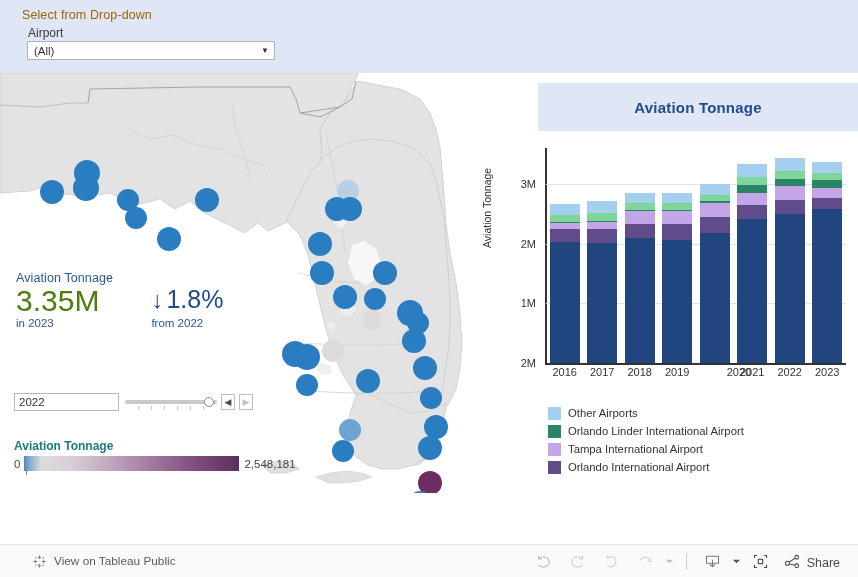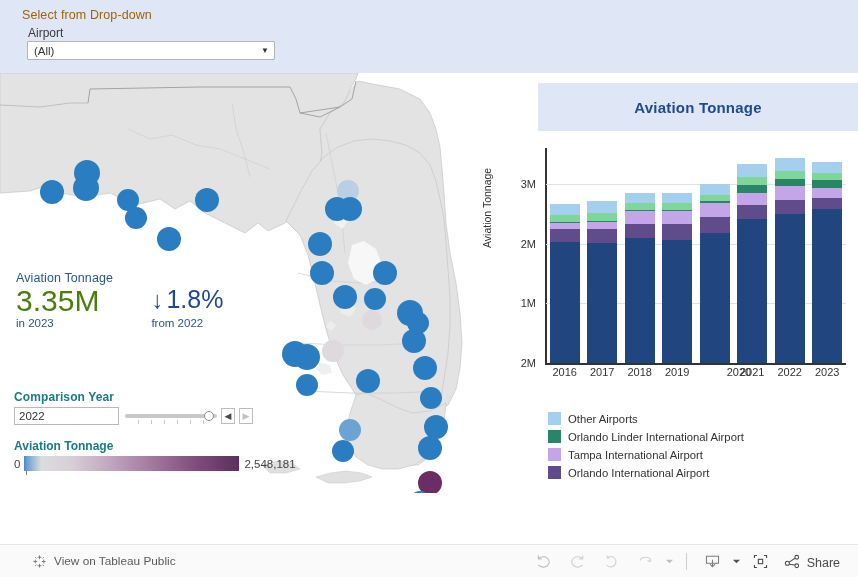--- a/index.html
+++ b/index.html
@@ -134,21 +134,21 @@
   .bar { position:absolute; bottom:0; width:30px; }
   .seg { position:absolute; width:100%; }
   .x-labels { position:absolute; left:68px; top:218px; width:300px; height:20px; }
   .x-labels span {
     position:absolute; font-size:11px; color:#333; text-align:center;
     width:40px; transform:translateX(-50%);
   }
 
   
   .legend { position:absolute; left:548px; top:407px; width:310px; }
-  .legend-item { display:flex; align-items:flex-end; height:18px; }
+  .legend-item { display:flex; align-items:flex-start; height:18px; }
   .legend-swatch {
     width:13px; height:13px; margin-right:7px; flex:0 0 13px;
   }
   .legend-text { font-size:11.3px; color:#333; white-space:nowrap; }
 
   
   .toolbar {
     position:absolute; left:0; top:544px; width:858px; height:33px;
     background:#fafafa; border-top:1px solid #e6e6e6;
     display:flex; align-items:center;
@@ -274,21 +274,20 @@
         <div class="kpi-right">
           <div class="kpi-delta">
             <span class="arrow">↓</span><span>1.8%</span>
           </div>
           <div class="kpi-delta-sub">from 2022</div>
         </div>
       </div>
     </div>
 
     <div class="cmp">
-      <div class="cmp-title">Comparison Year</div>
       <div class="cmp-ctrl">
         <div class="cmp-input">2022</div>
         <div class="slider-wrap">
           <div class="slider-track"></div>
           <div class="slider-ticks">
             <i style="left:13px"></i>
               <i style="left:26px"></i>
               <i style="left:39px"></i>
             <i style="left:52px"></i>
               <i style="left:65px"></i>

